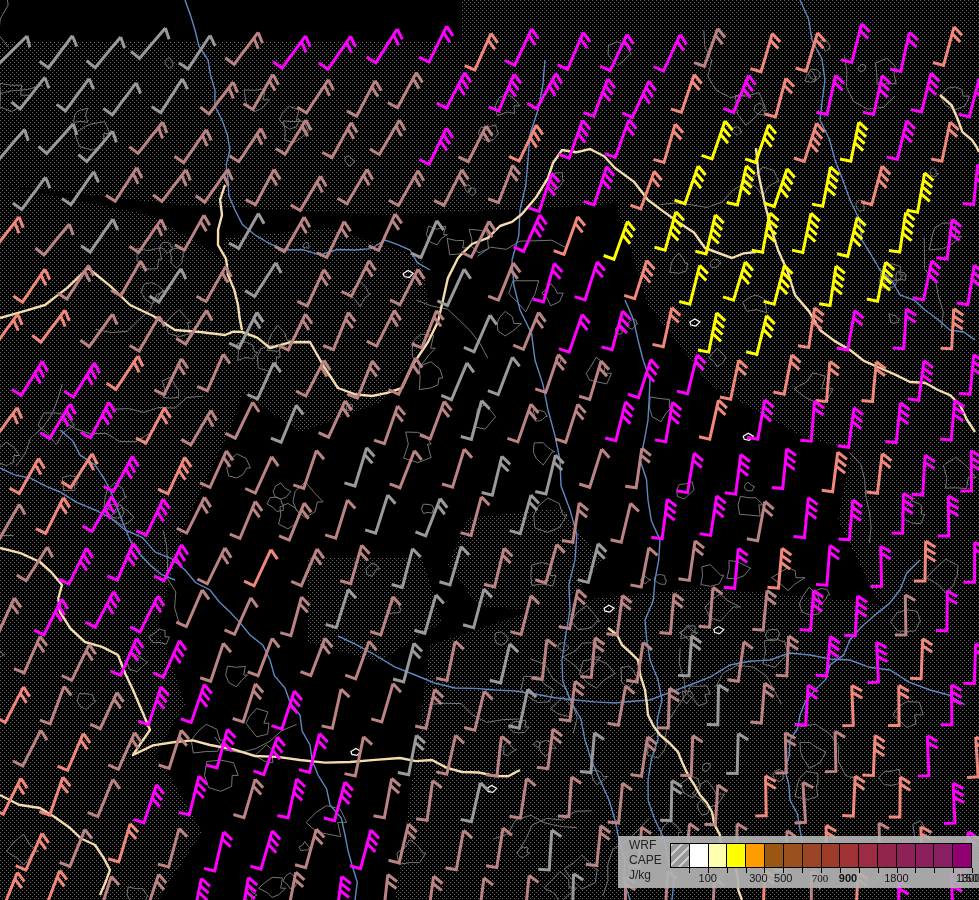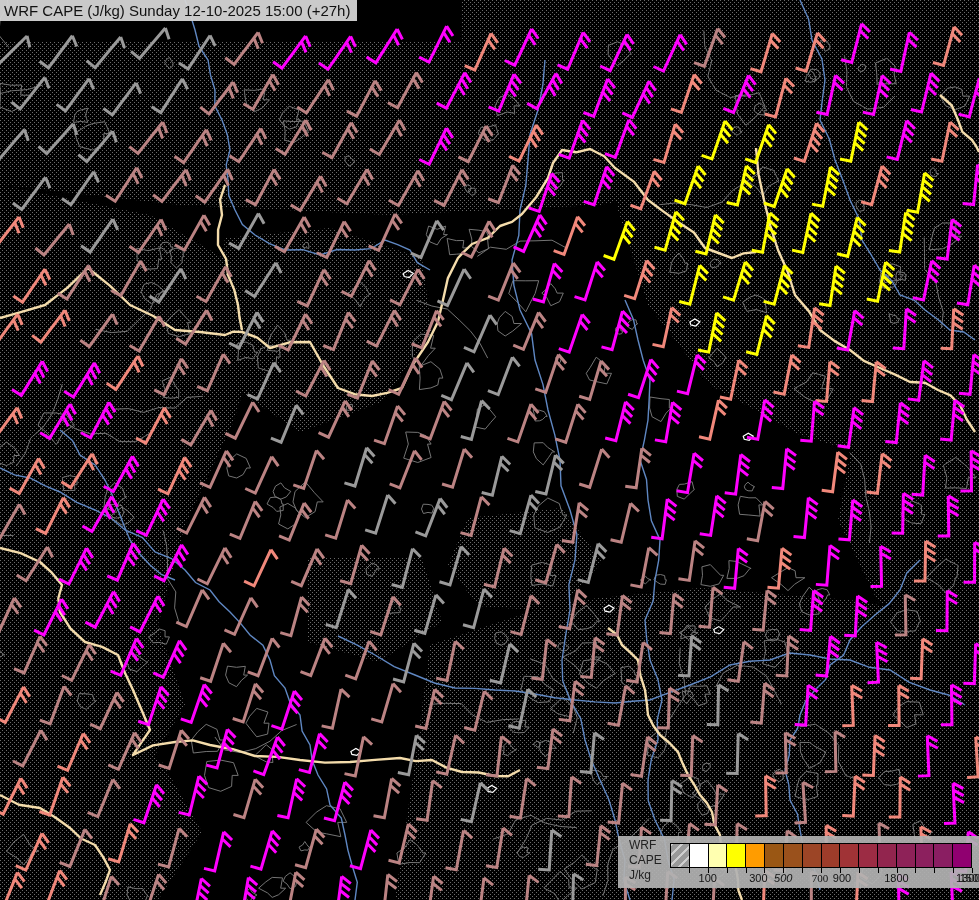--- a/index.html
+++ b/index.html
@@ -666,21 +666,20 @@
         <path d="M-11 20 L0 20 L0 -20 M0 -20 L10 -14" fill="none" stroke="#bb8383" stroke-width="3" stroke-linecap="butt" transform="translate(713.4 898.8) rotate(3.5)"></path>
         <path d="M-11 20 L0 20 L0 -20 M0 -20 L10 -14 M0 -13 L10 -7" fill="none" stroke="#f1887b" stroke-width="3" stroke-linecap="butt" transform="translate(764.0 890.5) rotate(2.1)"></path>
         <path d="M-11 20 L0 20 L0 -20 M0 -20 L10 -14" fill="none" stroke="#bb8383" stroke-width="3" stroke-linecap="butt" transform="translate(811.3 891.6) rotate(-0.1)"></path>
         <path d="M-11 20 L0 20 L0 -20 M0 -20 L10 -14 M0 -13 L10 -7" fill="none" stroke="#f1887b" stroke-width="3" stroke-linecap="butt" transform="translate(857.0 892.4) rotate(3.0)"></path>
         <path d="M-11 20 L0 20 L0 -20 M0 -20 L10 -14 M0 -13 L10 -7 M0 -6 L10 0" fill="none" stroke="#ff00ff" stroke-width="3" stroke-linecap="butt" transform="translate(898.7 894.4) rotate(-1.0)"></path>
         <path d="M-11 20 L0 20 L0 -20 M0 -20 L10 -14 M0 -13 L10 -7 M0 -6 L10 0" fill="none" stroke="#ff00ff" stroke-width="3" stroke-linecap="butt" transform="translate(952.0 891.8) rotate(-2.7)"></path>
       </g>
     </svg>
 
   <div id="titlebar">
-    <div id="title1" class="title-line">WRF CAPE (J/kg) Sunday 12-10-2025 15:00 (+27h)</div>
   </div>
 
   <div id="legend">
     <div id="legend-label">
       <div>WRF</div>
       <div>CAPE</div>
       <div>J/kg</div>
     </div>
     <div id="swatch-strip">
         <div class="swatch swatch-hatch"></div>
@@ -711,21 +710,21 @@
       <div class="lg-tick" style="left: 221.875px;"></div>
       <div class="lg-tick" style="left: 240.75px;"></div>
       <div class="lg-tick" style="left: 259.625px;"></div>
       <div class="lg-tick" style="left: 278.5px;"></div>
       <div class="lg-tick" style="left: 297.375px;"></div>
       <div class="lg-tick" style="left: 316.25px;"></div>
       <div class="lg-tick" style="left: 335.125px;"></div>
       <div class="lg-tick" style="left: 354px;"></div>
       <div class="lg-ticklabel" style="left: 89.75px;">100</div>
       <div class="lg-ticklabel" style="left: 127.5px; text-align: right;">300</div>
-      <div class="lg-ticklabel" style="left: 165.25px; font-style: italic;">500</div>
+      <div class="lg-ticklabel" style="left: 165.25px;">500</div>
       <div class="lg-ticklabel" style="left: 202px; font-family: Liberation Serif, serif;">700</div>
-      <div class="lg-ticklabel" style="left: 224px;">900</div>
+      <div class="lg-ticklabel" style="left: 230px; font-weight: bold;">900</div>
       <div class="lg-ticklabel" style="left: 278.5px;">1800</div>
       <div class="lg-ticklabel" style="left: 316.25px; margin-left: 12px;">1300</div>
       <div class="lg-ticklabel" style="left: 354px;">1500</div>
     </div>
 
 </div>
 
 </body></html>

